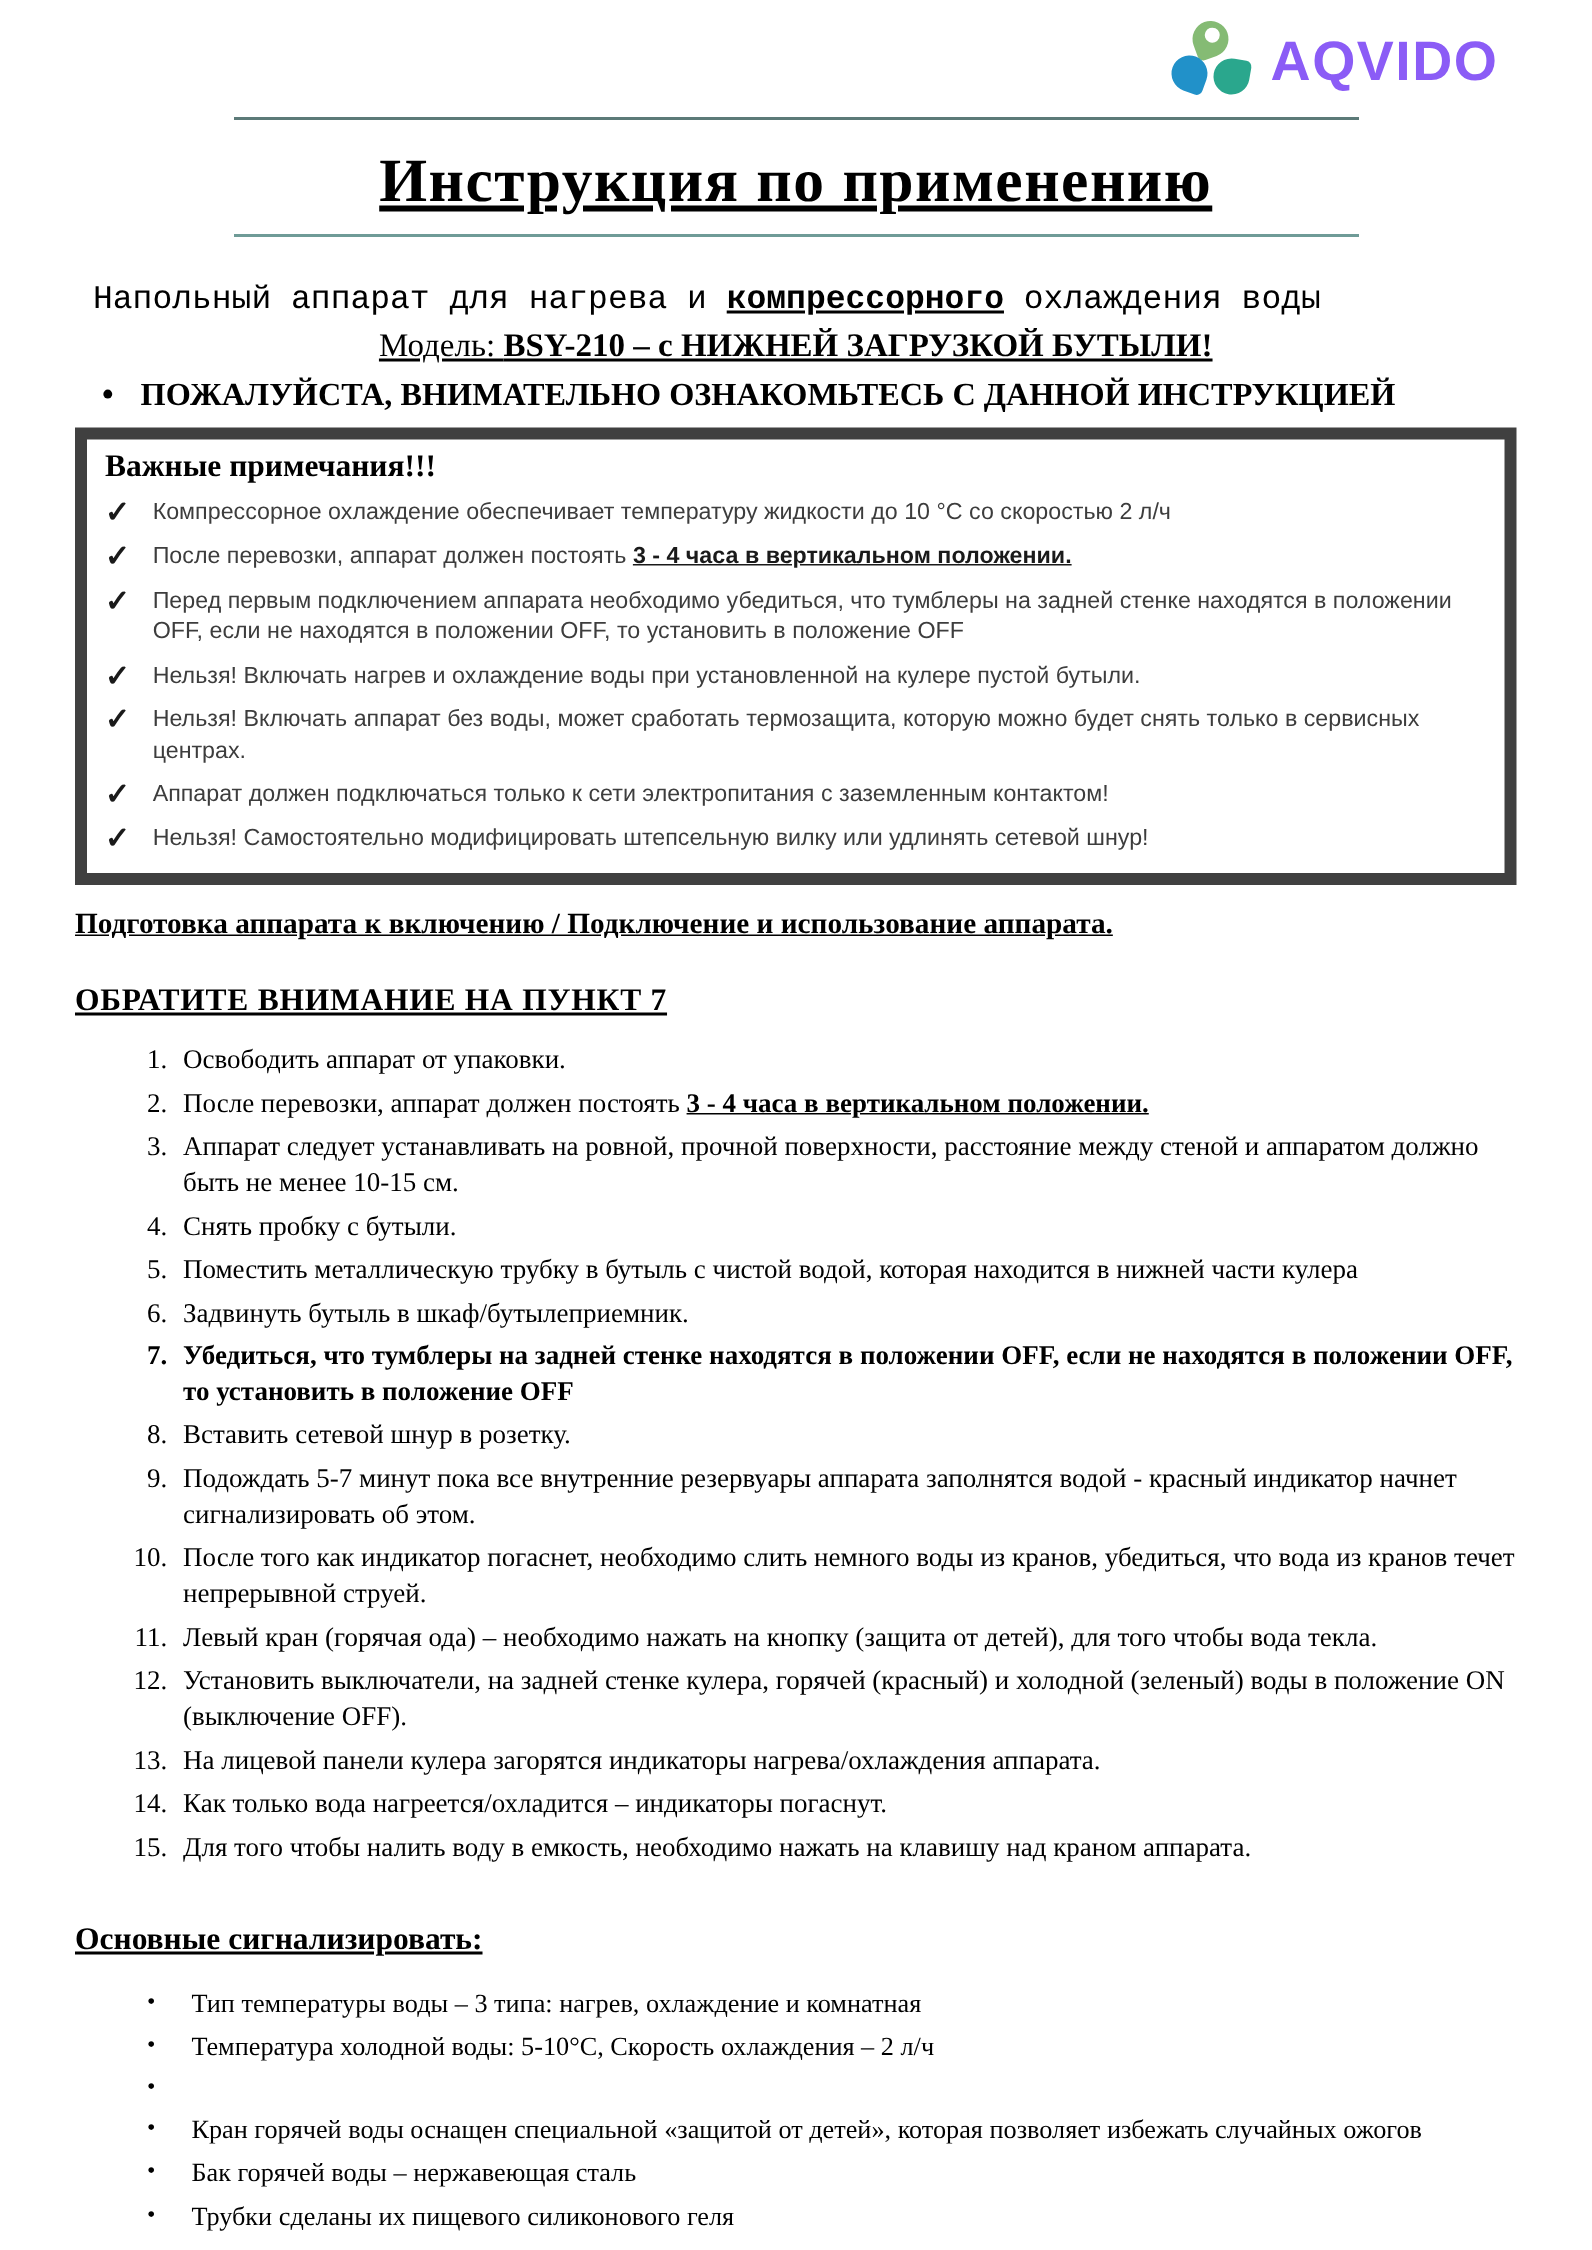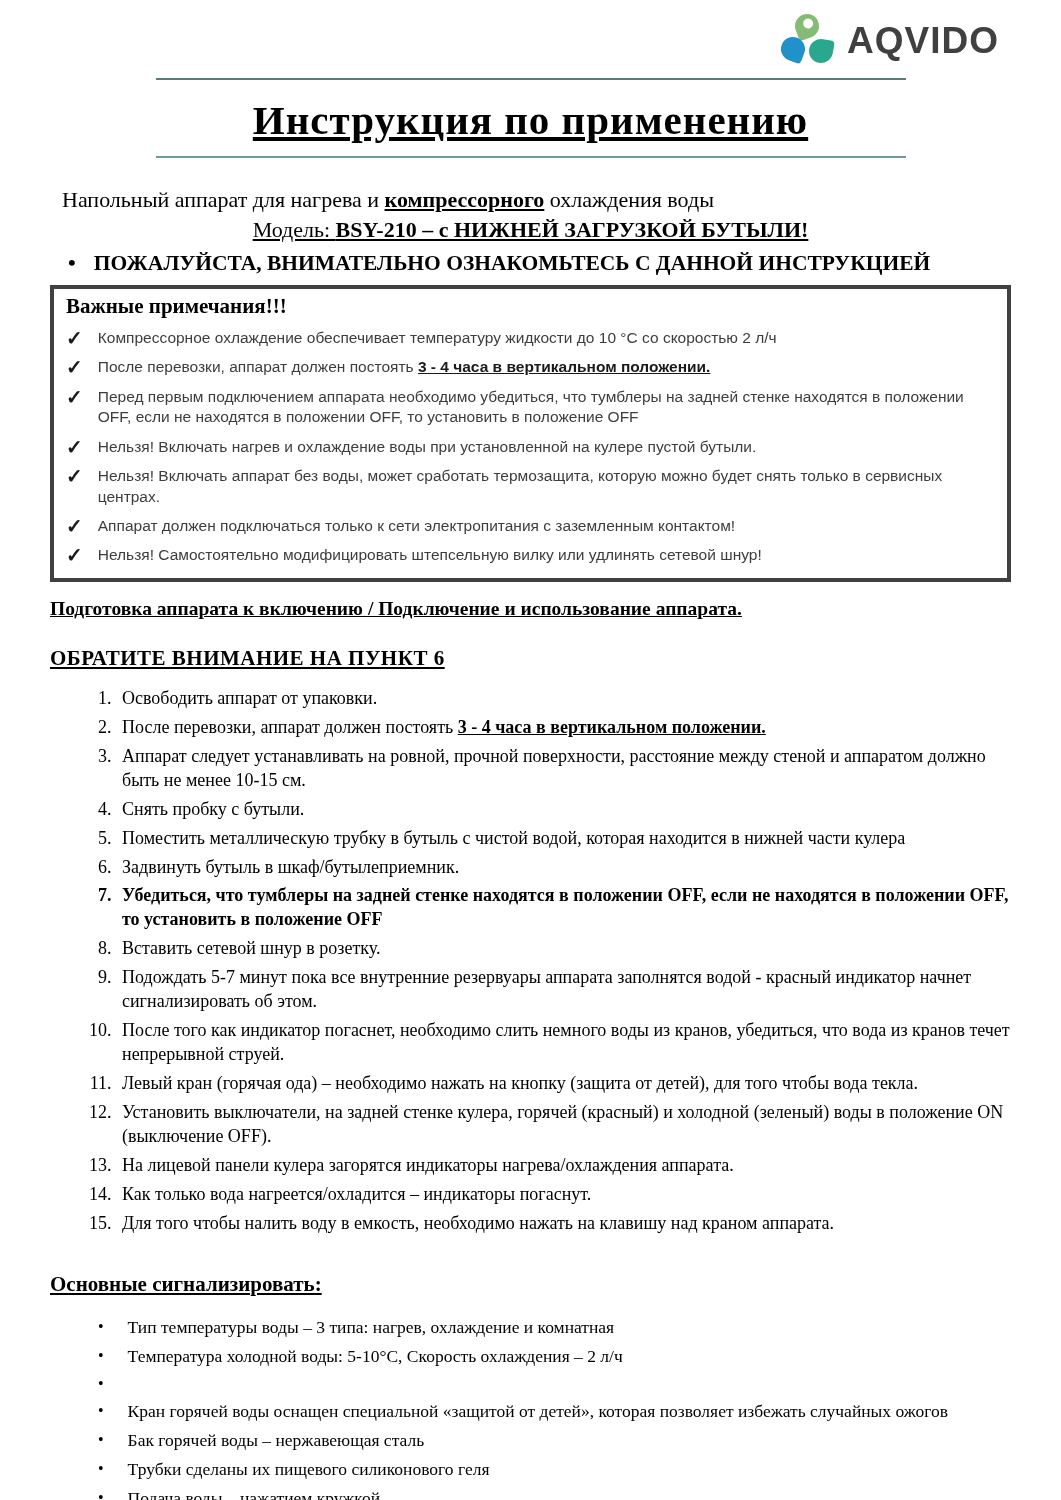--- a/index.html
+++ b/index.html
@@ -18,38 +18,38 @@
 
   
   .header { display: flex; justify-content: flex-end; align-items: center; height: 62px; padding-right: 12px; }
   .logo { display: flex; align-items: center; gap: 12px; }
   .logo-mark { position: relative; width: 56px; height: 56px; }
   .drop { position: absolute; width: 24px; height: 24px; }
   .drop-green  { left: 16px; top: 1px;  background: #85bb74; border-radius: 50% 50% 50% 4px; transform: rotate(-20deg); }
   .drop-green::after { content: ""; position: absolute; left: 9px; top: 5px; width: 10px; height: 10px; background: #fff; border-radius: 50%; }
   .drop-blue   { left: 2px;  top: 24px; background: #2191c9; border-radius: 50% 50% 4px 50%; transform: rotate(20deg); }
   .drop-teal   { left: 30px; top: 26px; background: #2aa78d; border-radius: 50% 4px 50% 50%; transform: rotate(10deg); }
-  .brand-name { font-family: "Liberation Sans", sans-serif; font-weight: bold; font-size: 37px; color: #404040; letter-spacing: 1px; }
+  .brand-name { font-family: "Liberation Sans", sans-serif; font-weight: bold; font-size: 37px; color: #8b5cf6; letter-spacing: 1px; }
 
   .rule { border: none; border-top: 2px solid #6f9b97; width: 750px; margin: 6px auto 0; }
   .rule-top { border-top-color: #5c7a78; }
 
   .page-title { text-align: center; font-weight: bold; font-size: 41px; margin: 16px 0 12px; letter-spacing: 1px; text-decoration: underline; }
 
   
   .intro { margin-top: 28px; font-size: 22px; line-height: 1.28; }
-  .intro-line1 { padding-left: 12px; }
+  .intro-line1 { padding-left: 12px; font-family: Liberation Mono, monospace; }
   .intro-line1 .emph { font-weight: bold; text-decoration: underline; }
   .intro-line2 { text-align: center; margin-top: 2px; text-decoration: underline; }
   .intro-line2 .b { font-weight: bold; }
   .notice-line { display: flex; align-items: baseline; gap: 18px; padding-left: 18px; margin-top: 5px; font-weight: bold; font-size: 21.5px; }
   .notice-line .blt { font-size: 22px; }
 
   
-  .notes-box { border: 4px solid #404040; margin-top: 7px; padding: 5px 14px 12px 12px; }
+  .notes-box { border: 8px solid #404040; margin-top: 7px; padding: 5px 14px 12px 12px; }
   .notes-heading { font-size: 21px; font-weight: bold; margin-bottom: 4px; }
   .note { display: flex; gap: 15px; margin-top: 9px; font-family: "Liberation Sans", sans-serif; font-size: 15.5px; line-height: 1.32; color: #3d3d3d; }
   .note .chk { font-size: 20px; font-weight: bold; color: #1a1a1a; line-height: 1; flex: 0 0 auto; }
   .note .b-u { font-weight: bold; text-decoration: underline; color: #1a1a1a; }
 
   
   .sec-head { margin-top: 16px; font-size: 19.5px; font-weight: bold; text-decoration: underline; }
   .sec-head2 { margin-top: 26px; font-size: 21px; font-weight: bold; text-decoration: underline; letter-spacing: 0.5px; }
 
   
@@ -122,21 +122,21 @@
       <span class="chk">✓</span>
       <span>Аппарат должен подключаться только к сети электропитания с заземленным контактом!</span>
     </div>
     <div class="note">
       <span class="chk">✓</span>
       <span>Нельзя! Самостоятельно модифицировать штепсельную вилку или удлинять сетевой шнур!</span>
     </div>
   </div>
 
   <div class="sec-head">Подготовка аппарата к включению / Подключение и использование аппарата.</div>
-  <div class="sec-head2">ОБРАТИТЕ ВНИМАНИЕ НА ПУНКТ 6</div>
+  <div class="sec-head2">ОБРАТИТЕ ВНИМАНИЕ НА ПУНКТ 7</div>
 
   <ol class="steps">
     <li>Освободить аппарат от упаковки.</li>
     <li><span>После перевозки, аппарат должен постоять </span><span class="b-u">3 - 4 часа в вертикальном положении.</span></li>
     <li>Аппарат следует устанавливать на ровной, прочной поверхности, расстояние между стеной и аппаратом должно быть не менее 10-15 см.</li>
     <li>Снять пробку с бутыли.</li>
     <li>Поместить металлическую трубку в бутыль с чистой водой, которая находится в нижней части кулера</li>
     <li>Задвинуть бутыль в шкаф/бутылеприемник.</li>
     <li class="bold-step">Убедиться, что тумблеры на задней стенке находятся в положении OFF, если не находятся в положении OFF, то установить в положение OFF</li>
     <li>Вставить сетевой шнур в розетку.</li>

